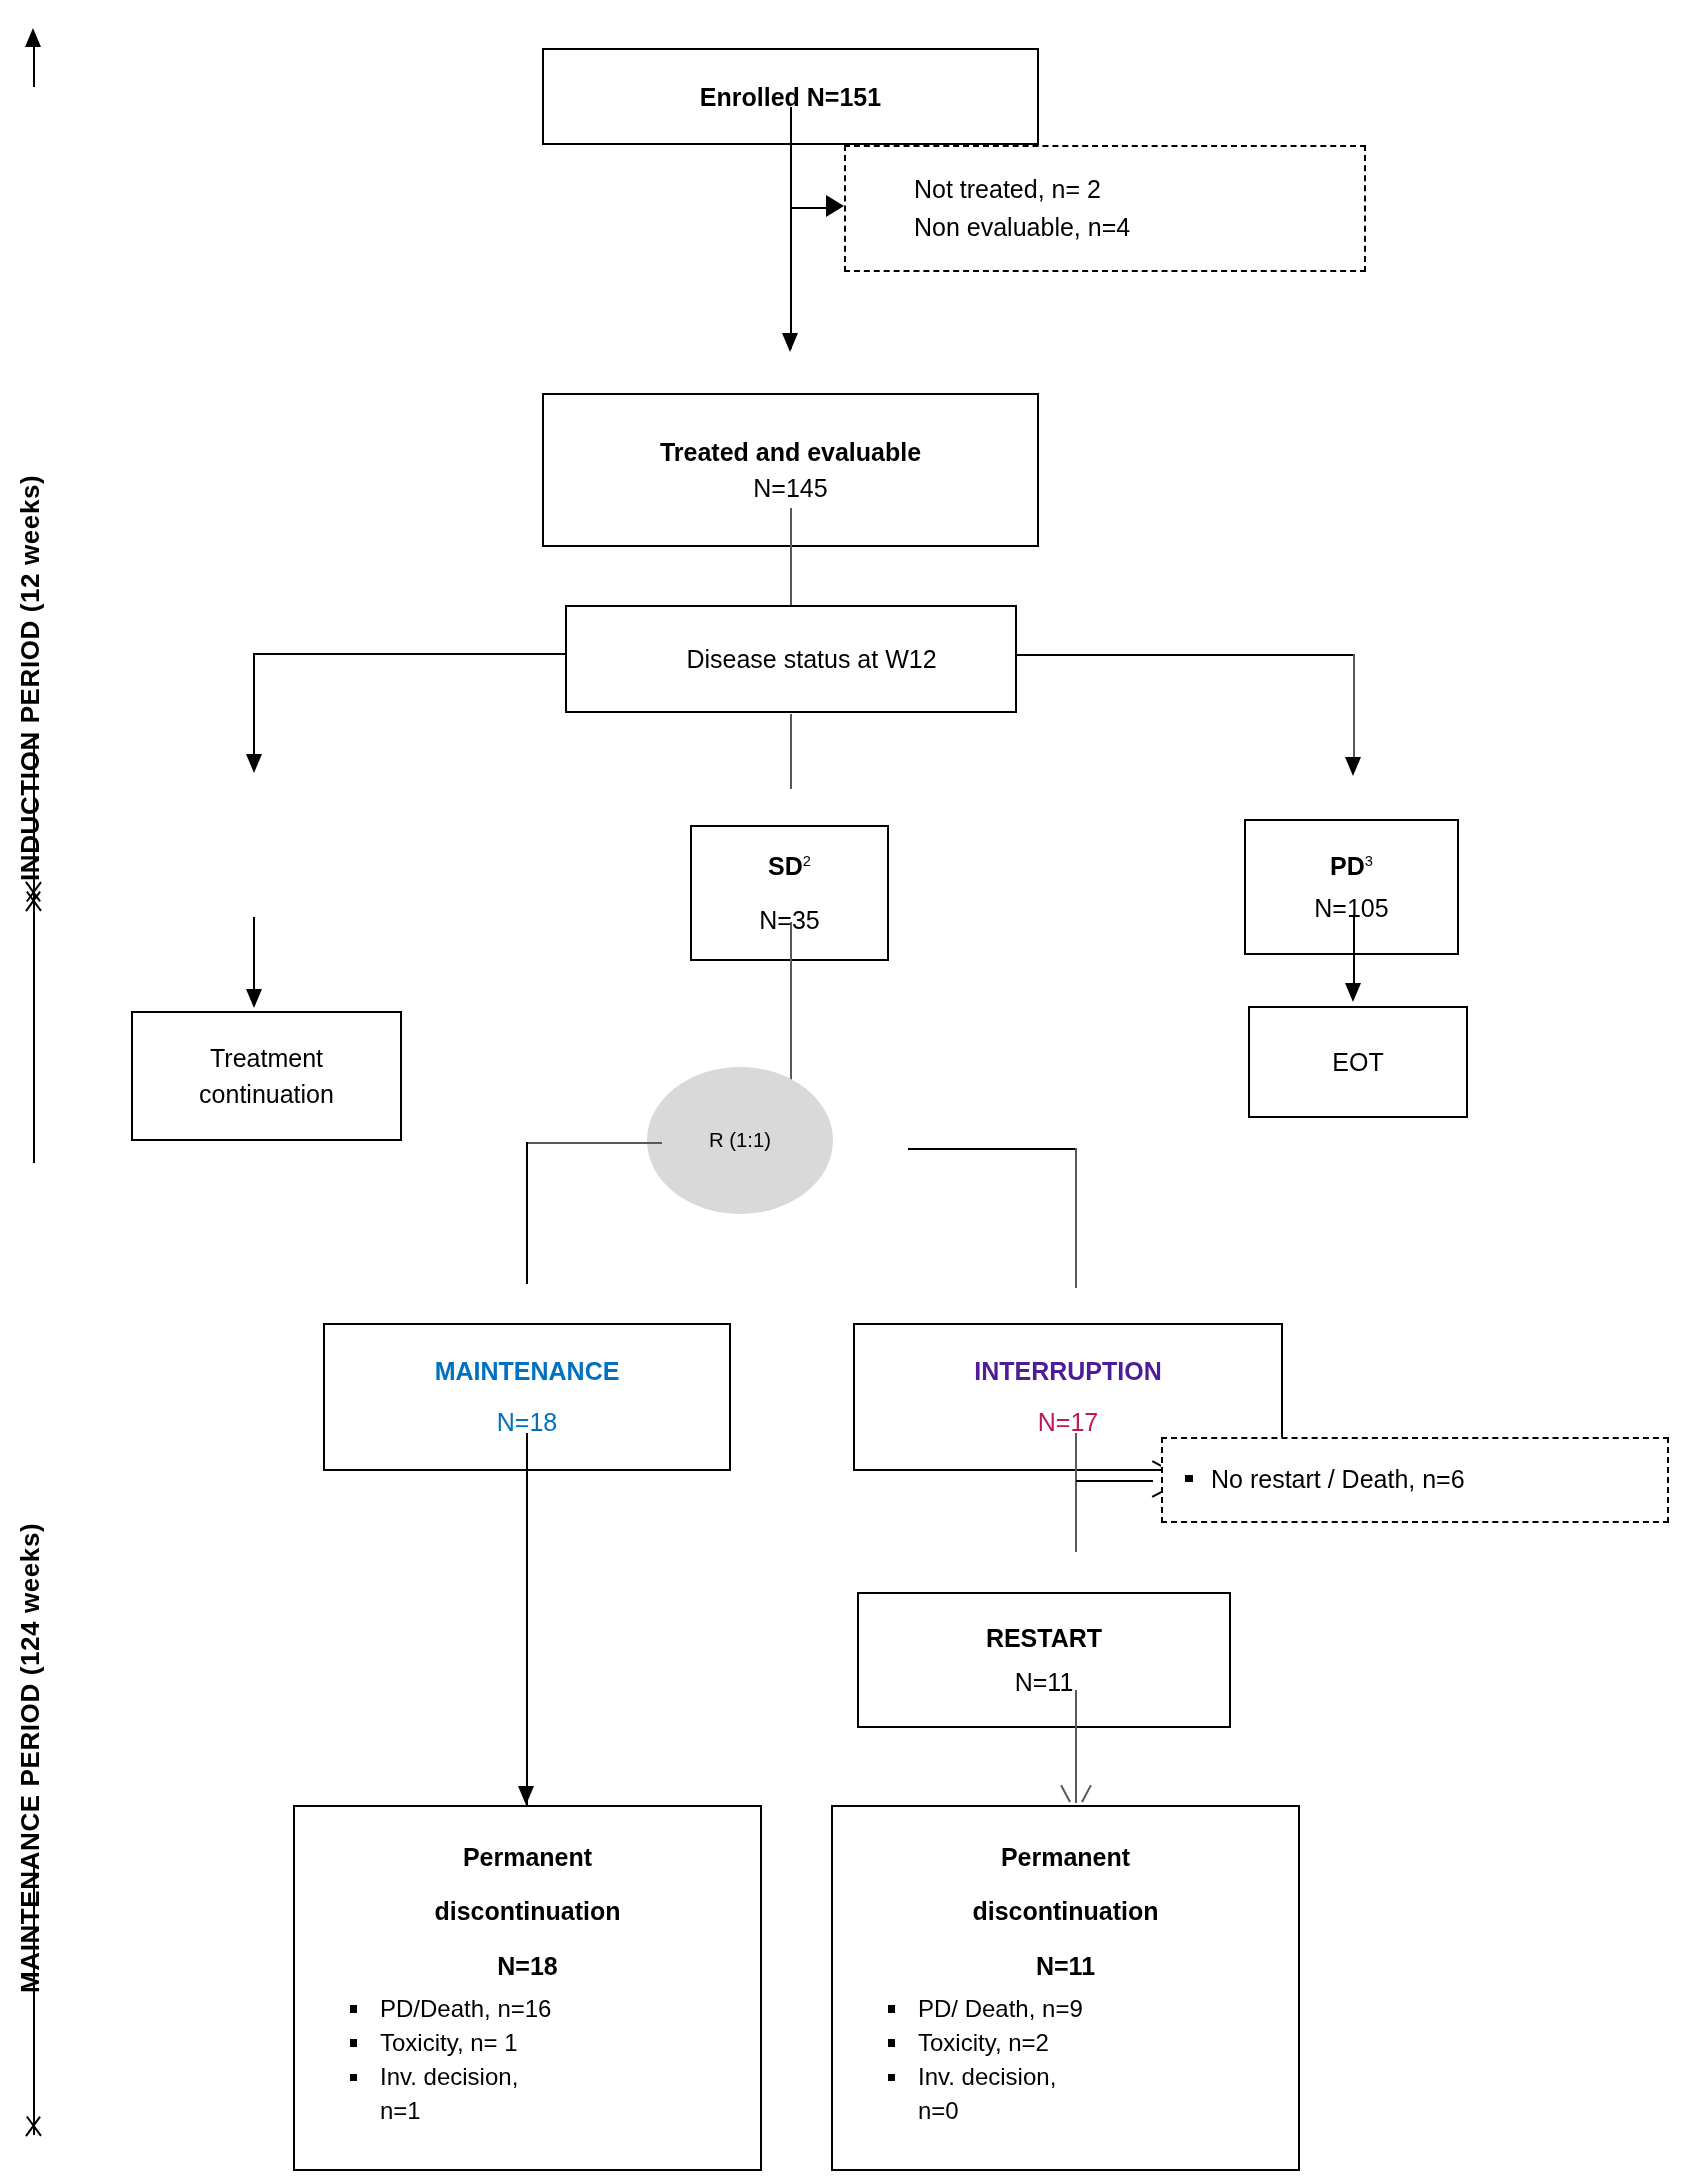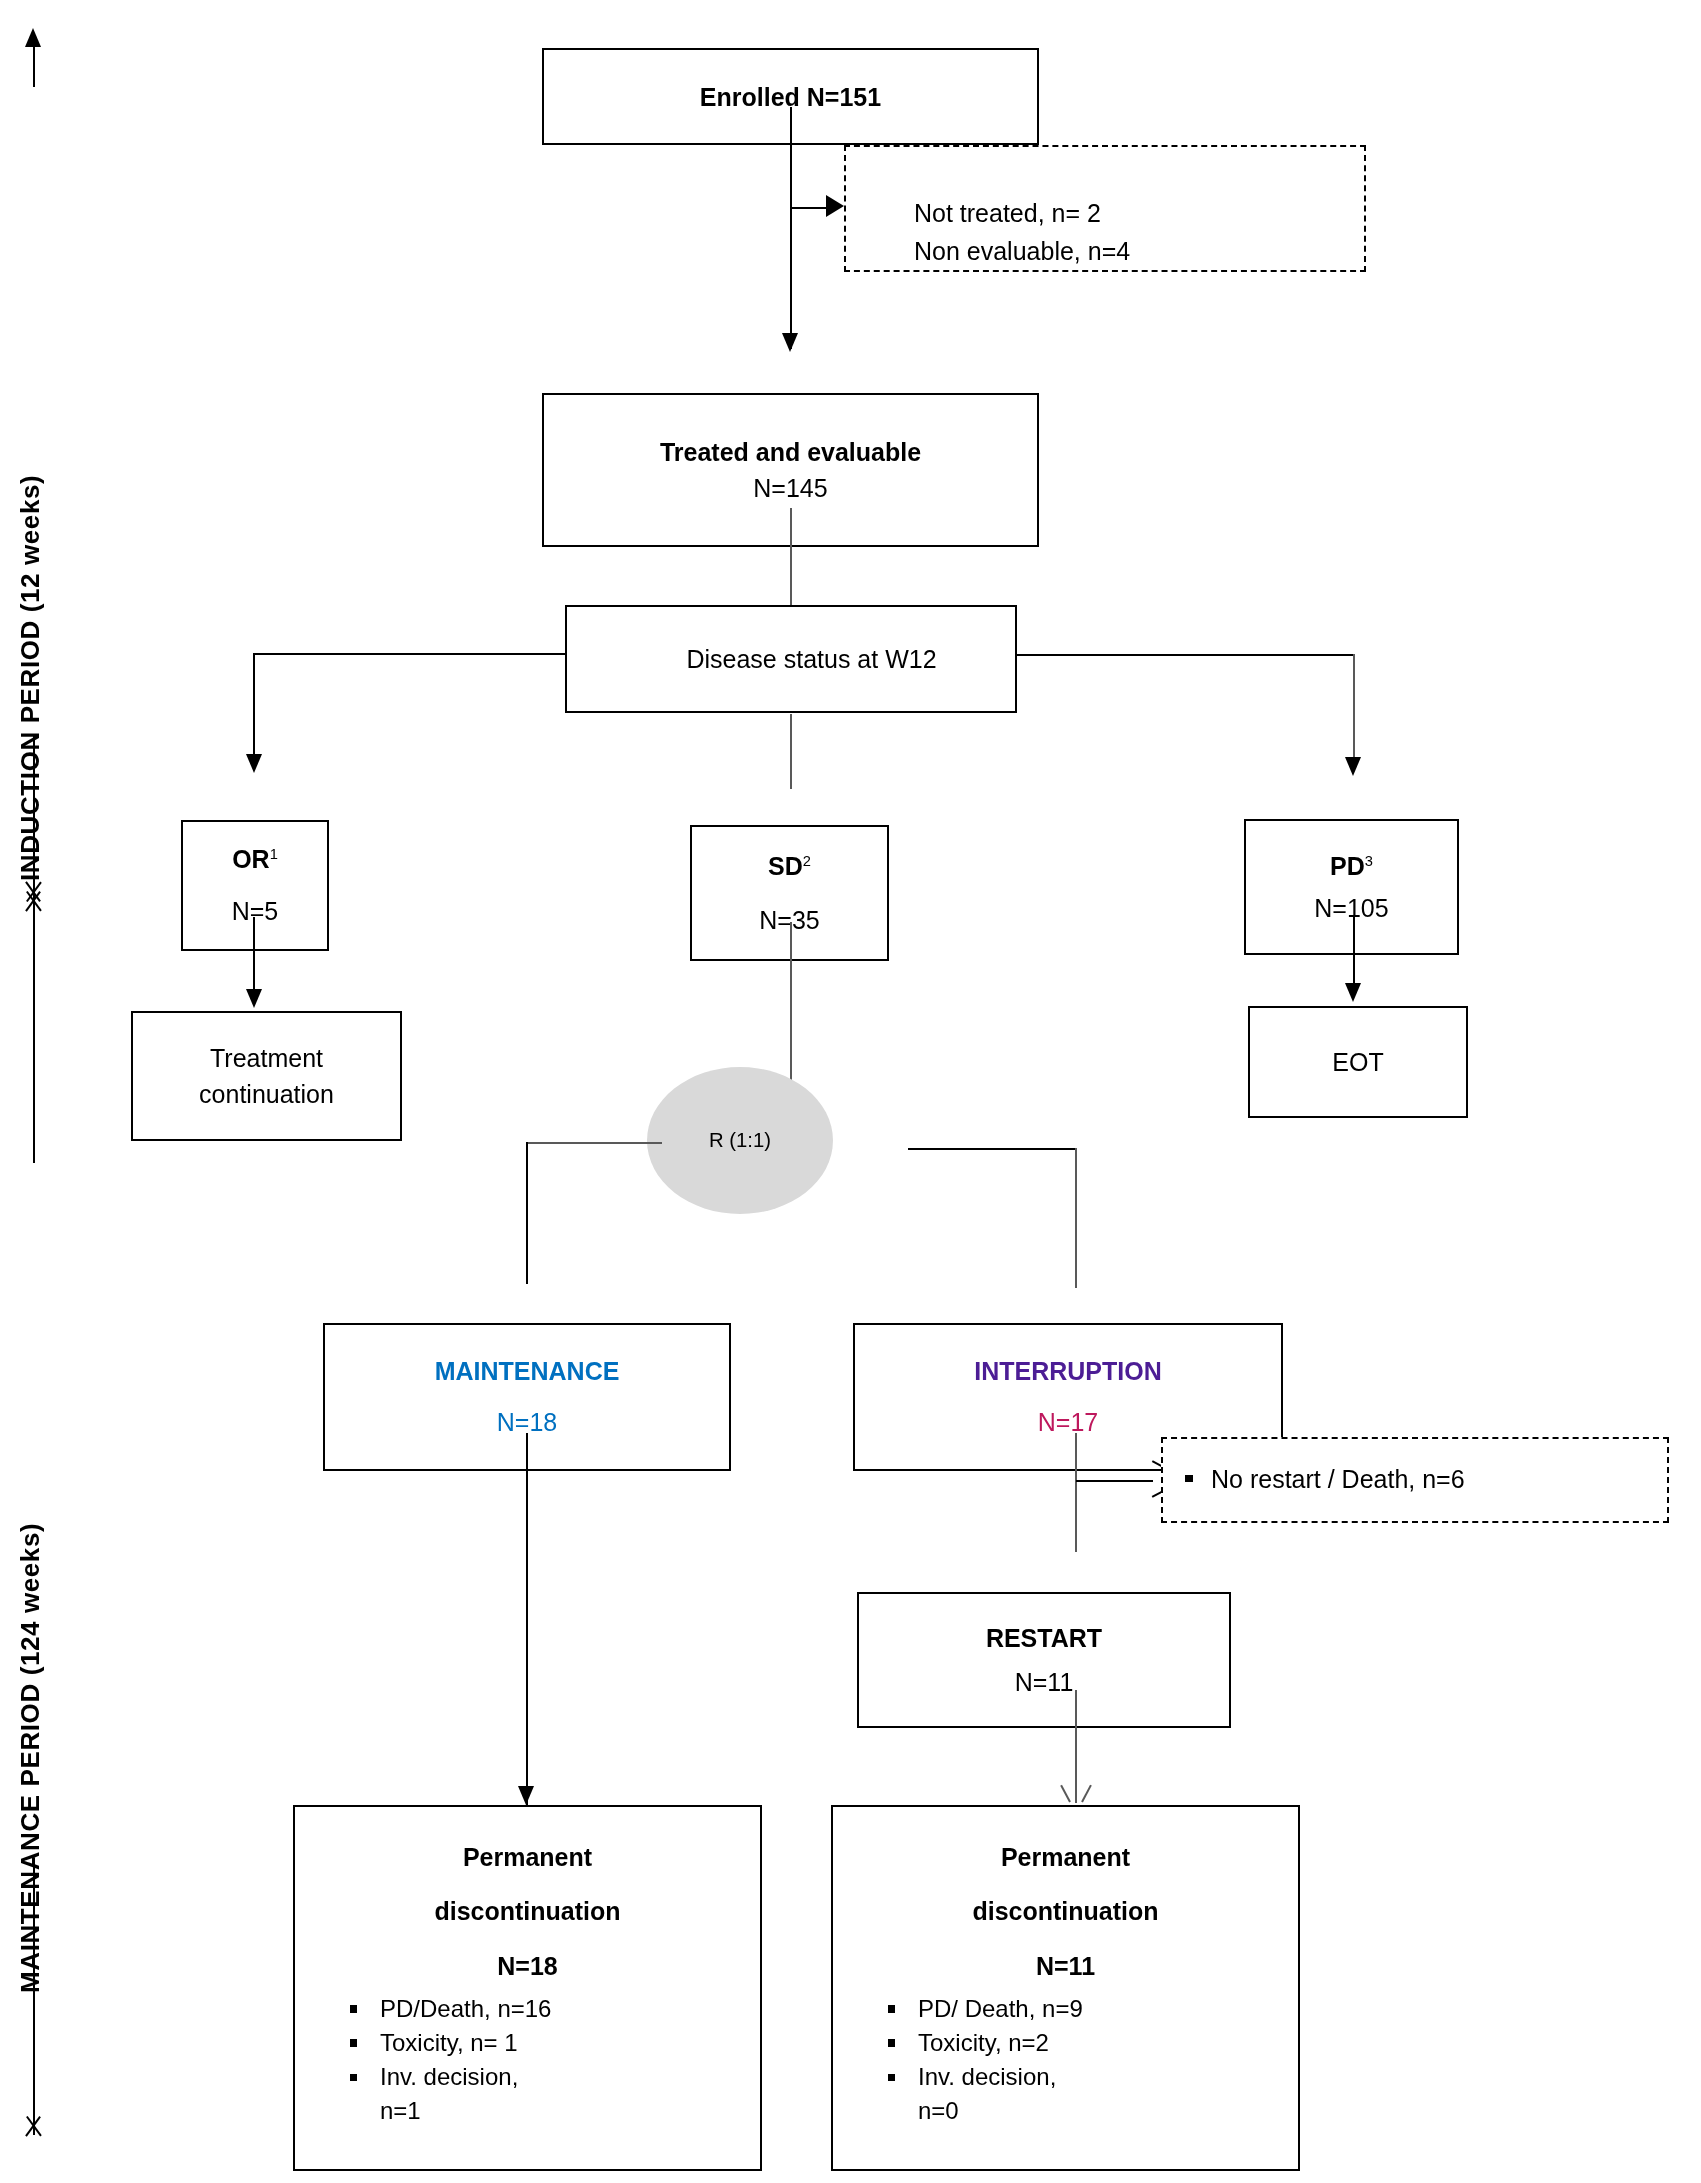--- a/index.html
+++ b/index.html
@@ -214,21 +214,21 @@
 
   <div class="box bold" style="left:542px; top:10.2px; width:497px; height:97px;">
     <span class="ln">Enrolled N=151</span>
   </div>
 
   <div class="vline" style="left:790px; top:107px; height:242px;"></div>
   <div class="ahead-down" style="left:782px; top:333px;"></div>
 
   <div class="hline" style="left:791px; top:207px; width:37px;"></div>
   <div class="ahead-right" style="left:826px; top:195px;"></div>
-  <div class="dashed" style="left:844px; top:145px; width:522px; height:127px;justify-content:flex-end;">
+  <div class="dashed" style="left:844px; top:145px; width:522px; height:127px;">
     <span class="ln">Not treated, n= 2</span>
     <span class="ln">Non evaluable, n=4</span>
   </div>
 
   <div class="box bold" style="left:542px; top:355px; width:497px; height:154px;">
     <span class="ln">Treated and evaluable</span>
     <span class="ln" style="font-weight:normal;">N=145</span>
   </div>
 
   <div class="vline grey" style="left:790px; top:508px; height:97px;"></div>
@@ -240,24 +240,20 @@
   <div class="hline" style="left:253px; top:653px; width:314px;"></div>
   <div class="vline" style="left:253px; top:653px; height:112px;"></div>
   <div class="ahead-down" style="left:246px; top:754px;"></div>
 
   <div class="vline grey" style="left:790px; top:714px; height:75px;"></div>
 
   <div class="hline" style="left:1017px; top:654px; width:338px;"></div>
   <div class="vline grey" style="left:1353px; top:654px; height:114px;"></div>
   <div class="ahead-down" style="left:1345px; top:757px;"></div>
 
-  <div class="box bold" style="left:181px; top:782px; width:148px; height:131px; justify-content:space-around; padding:11.3px 0;">
-    <span class="ln"><span>OR</span><span class="sup">1</span></span>
-    <span class="ln" style="font-weight:normal;">N=5</span>
-  </div>
 
   <div class="box bold" style="left:690px; top:787px; width:199px; height:136px; justify-content:space-around; padding:11.3px 0;">
     <span class="ln"><span>SD</span><span class="sup">2</span></span>
     <span class="ln" style="font-weight:normal;">N=35</span>
   </div>
 
   <div class="box bold" style="left:1244px; top:781px; width:215px; height:136px; justify-content:space-around; padding:24px 0;">
     <span class="ln"><span>PD</span><span class="sup">3</span></span>
     <span class="ln" style="font-weight:normal;">N=105</span>
   </div>

